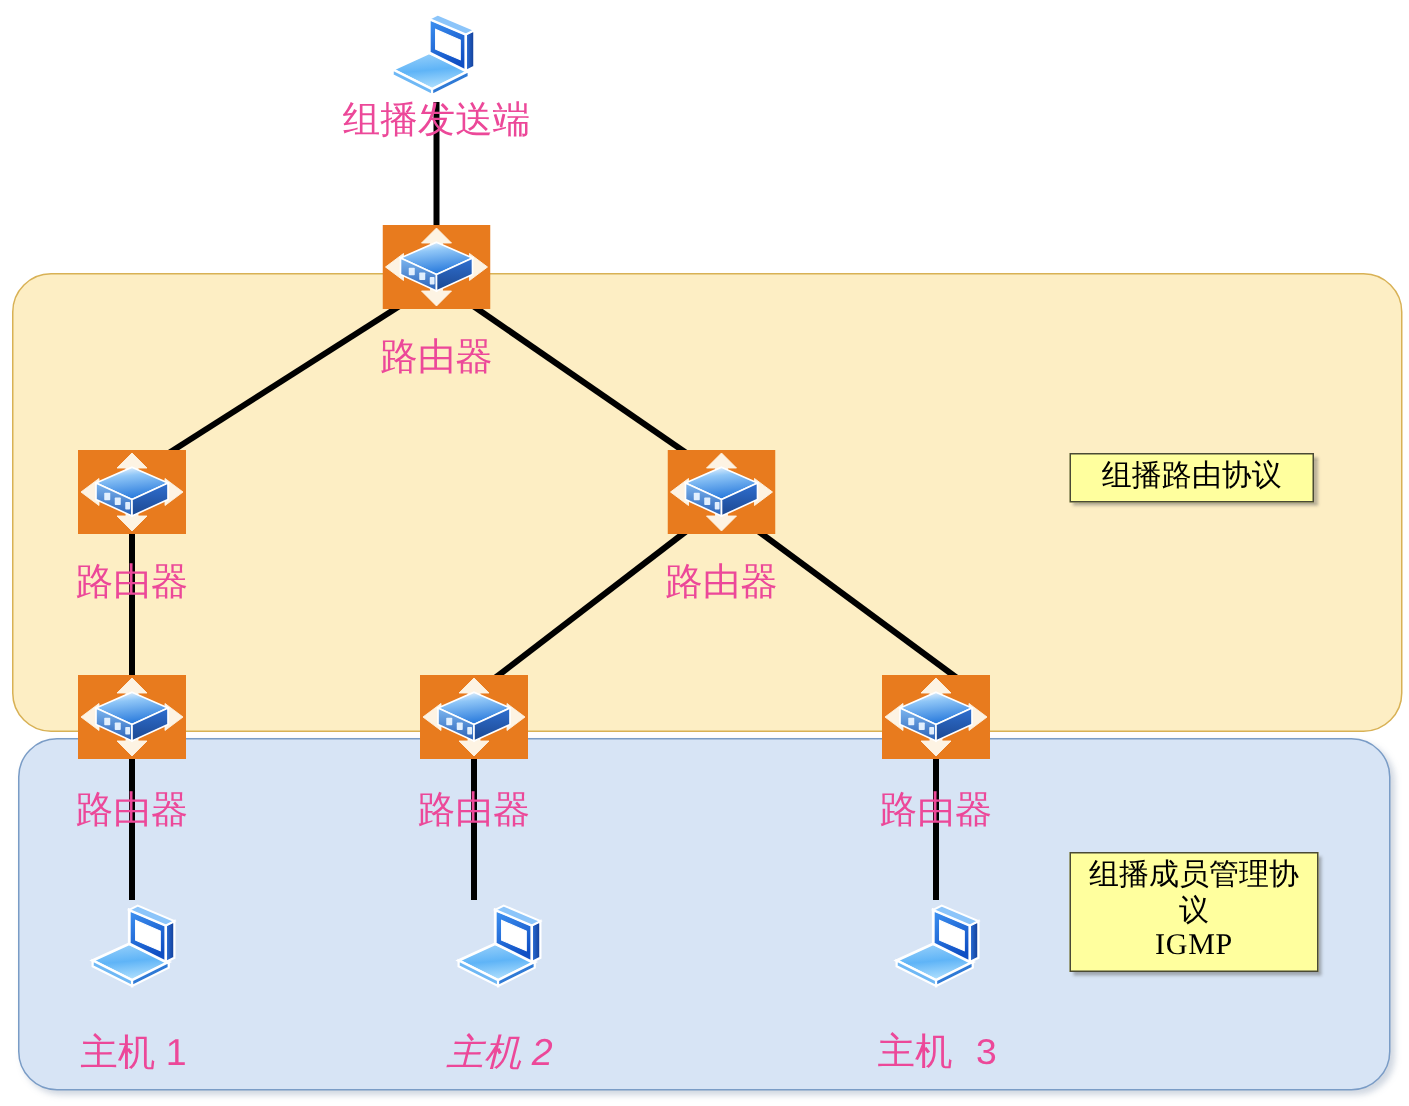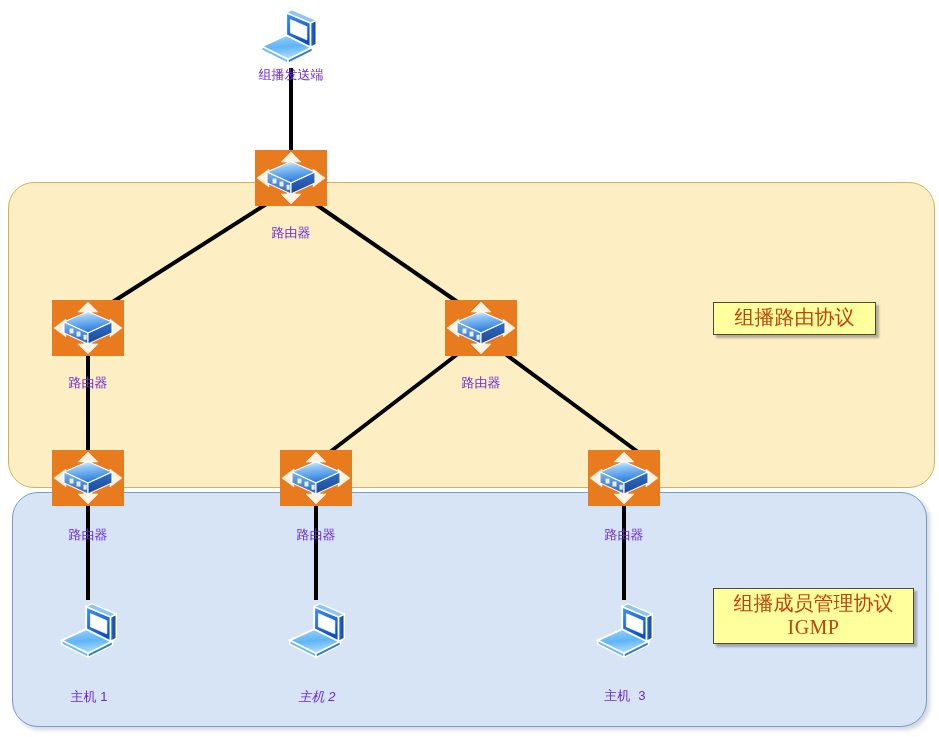--- a/index.html
+++ b/index.html
@@ -61,54 +61,54 @@
   }
   .node-icon {
     position: relative;
     display: block;
   }
   .node-label {
     position: absolute;
     left: 50%;
     transform: translateX(-50%);
     white-space: nowrap;
-    color: #6d28d9;
-    font-size: 13px;
+    color: #ec4899;
+    font-size: 25px;
     line-height: 1;
     z-index: 4;
   }
 
   
   .router .node-icon { width: 72px; height: 56px; }
   
   .laptop .node-icon { width: 62px; height: 62px; }
 
   
   .legend-box {
     position: absolute;
     box-sizing: border-box;
     background: #ffff9e;
     border: 1.5px solid #4a4a35;
     box-shadow: 2.5px 2.5px 2px rgba(90,90,90,0.45);
-    color: #c2410c;
+    color: #000000;
     font-size: 20px;
     text-align: center;
     padding: 3px 9px 4px 9px;
     z-index: 5;
     line-height: 1.18;
   }
   .legend-routing {
     left: 713px;
     top: 302px;
     width: 163px;
   }
   .legend-igmp {
     left: 713px;
-    top: 588px;
-    width: 201px;
+    top: 568px;
+    width: 166px;
   }
   .legend-line2 { letter-spacing: 0.5px; font-family: Liberation Serif, serif; }
 </style>
 </head>
 <body>
 
 <div id="canvas">
 
   <div class="zone zone-routing"></div>
   <div class="zone zone-igmp"></div>
@@ -248,21 +248,21 @@
     <div class="node-label" style="top:78px; left:36px;">路由器</div>
   </div>
 
   <div class="node laptop" style="left:58px; top:600px;text-decoration:underline;">
     <svg class="node-icon" viewBox="0 0 66 60">
       <use href="#icon-laptop" x="0" y="0"></use>
     </svg>
     <div class="node-label" style="top:90px; left:31px;">主机 1</div>
   </div>
 
-  <div class="node laptop" style="left:286px; top:600px;font-style:italic;">
+  <div class="node laptop" style="left:302px; top:600px;font-style:italic;">
     <svg class="node-icon" viewBox="0 0 66 60">
       <use href="#icon-laptop" x="0" y="0"></use>
     </svg>
     <div class="node-label" style="top:90px; left:31px;">主机 2</div>
   </div>
 
   <div class="node laptop" style="left:594px; top:600px;font-family:Liberation Mono, monospace;">
     <svg class="node-icon" viewBox="0 0 66 60">
       <use href="#icon-laptop" x="0" y="0"></use>
     </svg>

